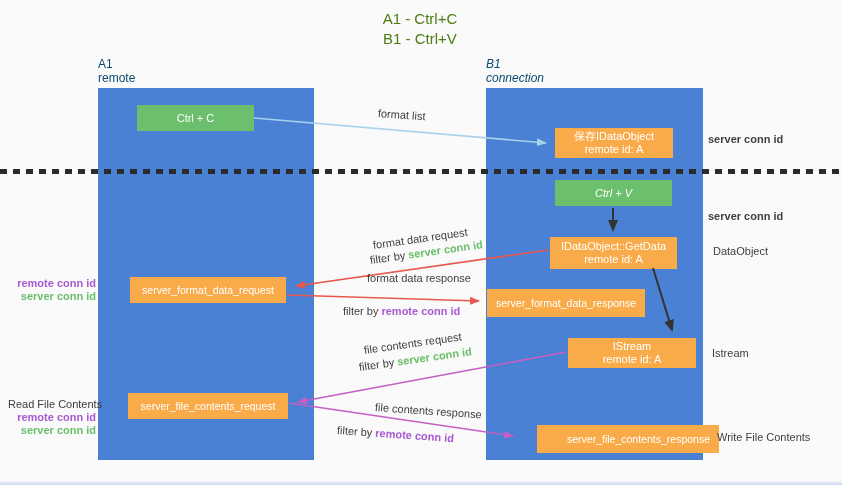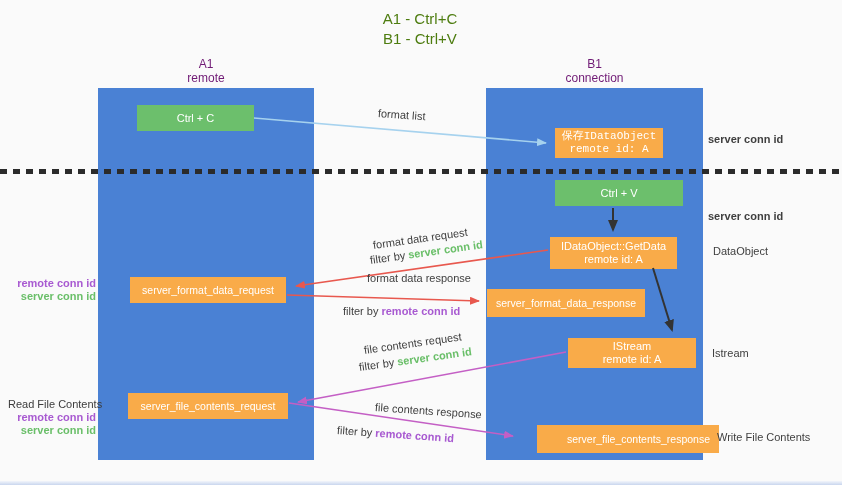--- a/index.html
+++ b/index.html
@@ -8,25 +8,25 @@
     background:#fafafa; overflow:hidden;
     font-family:"Liberation Sans", sans-serif;
     color:#3c3c3c;
   }
   .title {
     position:absolute; left:300px; top:9px; width:240px;
     text-align:center; font-size:15px; line-height:20px; color:#4d7c0f;
   }
   .col-header {
     position:absolute; top:57px; width:216px;
-    text-align:center; font-size:12px; line-height:14px; color:#701a75;
+    font-size:12px; line-height:14px; color:#0c4a6e;
     z-index:2;
   }
   .col-header.left { left:98px; }
-  .col-header.right { left:486px; width:217px; }
+  .col-header.right { left:486px; width:217px;font-style:italic; }
   .lifeline {
     position:absolute; top:88px; height:372px;
     background:#4a81d4; z-index:1;
   }
   .lifeline.left  { left:98px;  width:216px; }
   .lifeline.right { left:486px; width:217px; }
   .separator {
     position:absolute; left:0; top:169px; width:842px; height:5px; z-index:3;
     background:repeating-linear-gradient(90deg,#2b2b2b 0 7px,transparent 7px 13px);
   }
@@ -82,26 +82,26 @@
 
   <div class="lifeline left"></div>
   <div class="lifeline right"></div>
 
   <div class="separator"></div>
 
   <div class="node green" style="left:137px;top:105px;width:117px;height:26px;">
     <span>Ctrl + C</span>
   </div>
 
-  <div class="node orange" style="left:555px;top:128px;width:108px;height:30px;font-family:Liberation Mono, monospace;">
+  <div class="node orange" style="left:555px;top:128px;width:118px;height:30px;">
     <span>保存IDataObject</span>
     <span>remote id: A</span>
   </div>
 
-  <div class="node green" style="left:555px;top:180px;width:128px;height:26px;">
+  <div class="node green" style="left:555px;top:180px;width:117px;height:26px;font-style:italic;">
     <span>Ctrl + V</span>
   </div>
 
   <div class="node orange" style="left:550px;top:237px;width:127px;height:32px;">
     <span>IDataObject::GetData</span>
     <span>remote id: A</span>
   </div>
 
   <div class="node orange single" style="left:130px;top:277px;width:156px;height:26px;">
     <span>server_format_data_request</span>

